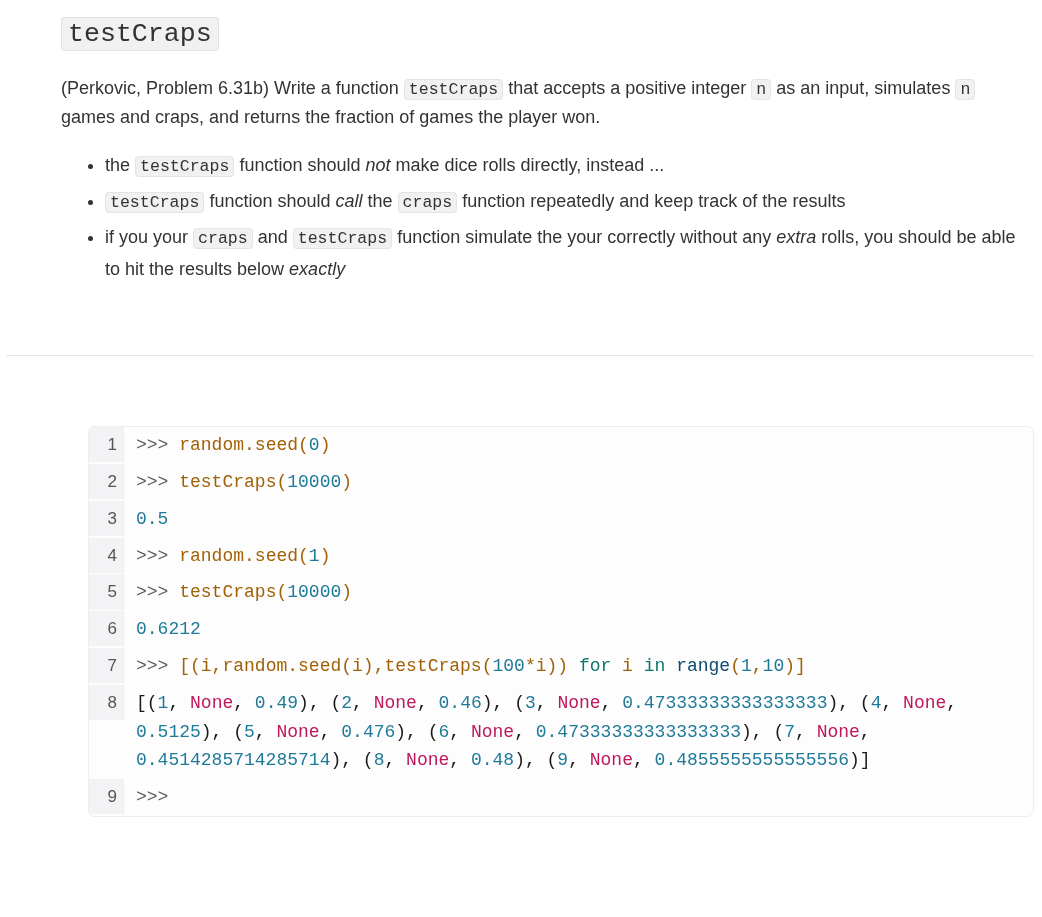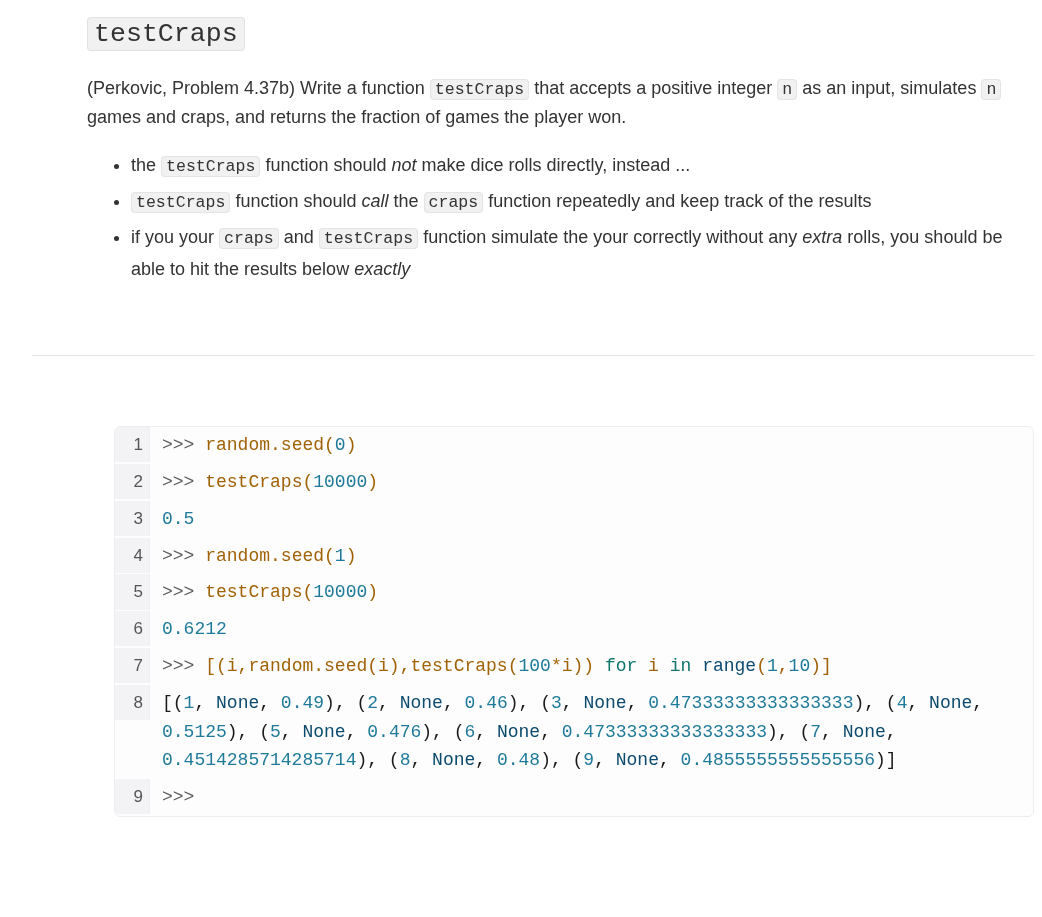--- a/index.html
+++ b/index.html
@@ -8,21 +8,21 @@
     font-family: -apple-system, BlinkMacSystemFont, "Segoe UI", "Helvetica Neue", Arial, sans-serif;
     color: #333;
     background: #fff;
     font-size: 18px;
     line-height: 1.6;
   }
   .page {
     width: 1034px;
     min-height: 917px;
     box-sizing: border-box;
-    padding: 10px 0 20px 87px;
+    padding: 10px 0 20px 61px;
   }
   .prose {
     padding-right: 0;
   }
   h2.title {
     margin: 0 0 18px 0;
     font-weight: 500;
     font-size: 28px;
   }
   h2.title code {
@@ -93,37 +93,37 @@
     padding: 4px 8px 4px 12px;
     font-family: "SFMono-Regular", Consolas, "Liberation Mono", Menlo, monospace;
     white-space: pre-wrap;
     word-break: break-word;
     line-height: 1.6;
   }
   .tok-prompt { color: #5a5a5a; }
   .tok-builtin { color: #0c4a6e; }
   .tok-num { color: #1f7a99; }
   .tok-kw { color: #0f766e; }
-  .tok-const { color: #0c4a6e; }
+  .tok-const { color: #be185d; }
   .tok-plain { color: #a16207; }
   .tok-punct { color: #1a1a1a; }
 </style>
 </head>
 <body>
 
 <div class="page">
 
   <div class="prose">
 
     <h2 class="title">
       <code>testCraps</code>
     </h2>
 
     <p class="intro">
-      <span>(Perkovic, Problem 4.37b)  Write a function </span><code class="inline">testCraps</code><span> that accepts a positive integer </span><code class="inline">n</code><span> as an input, simulates </span><code class="inline">n</code><span> games and craps, and returns the fraction of games the player won.</span>
+      <span>(Perkovic, Problem 6.31b)  Write a function </span><code class="inline">testCraps</code><span> that accepts a positive integer </span><code class="inline">n</code><span> as an input, simulates </span><code class="inline">n</code><span> games and craps, and returns the fraction of games the player won.</span>
     </p>
 
     <ul class="bullets">
       <li>
         <span>the </span><code class="inline">testCraps</code><span> function should </span><em>not</em><span> make dice rolls directly, instead ...</span>
       </li>
       <li>
         <code class="inline">testCraps</code><span> function should </span><em>call</em><span> the </span><code class="inline">craps</code><span> function repeatedly and keep track of the results</span>
       </li>
       <li>

